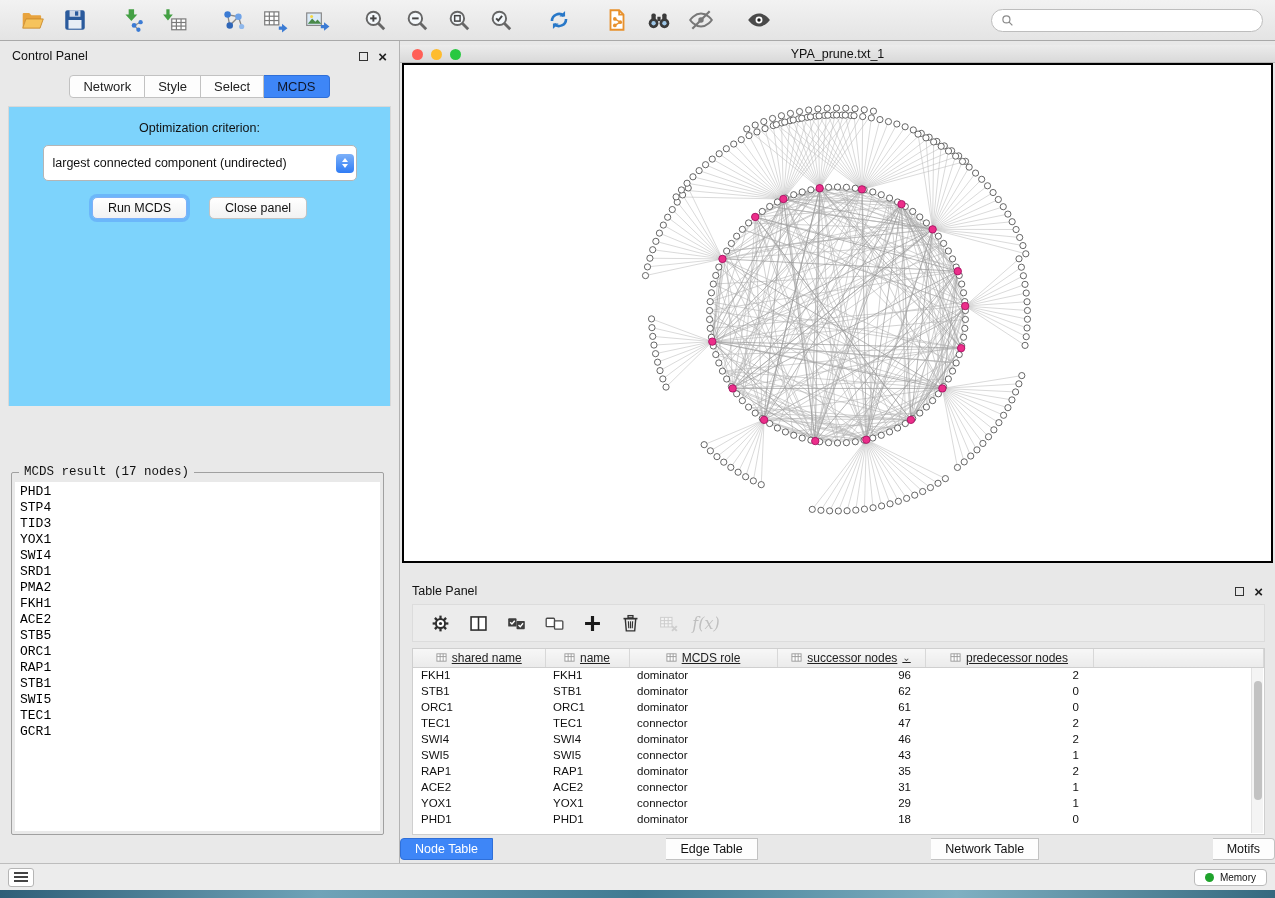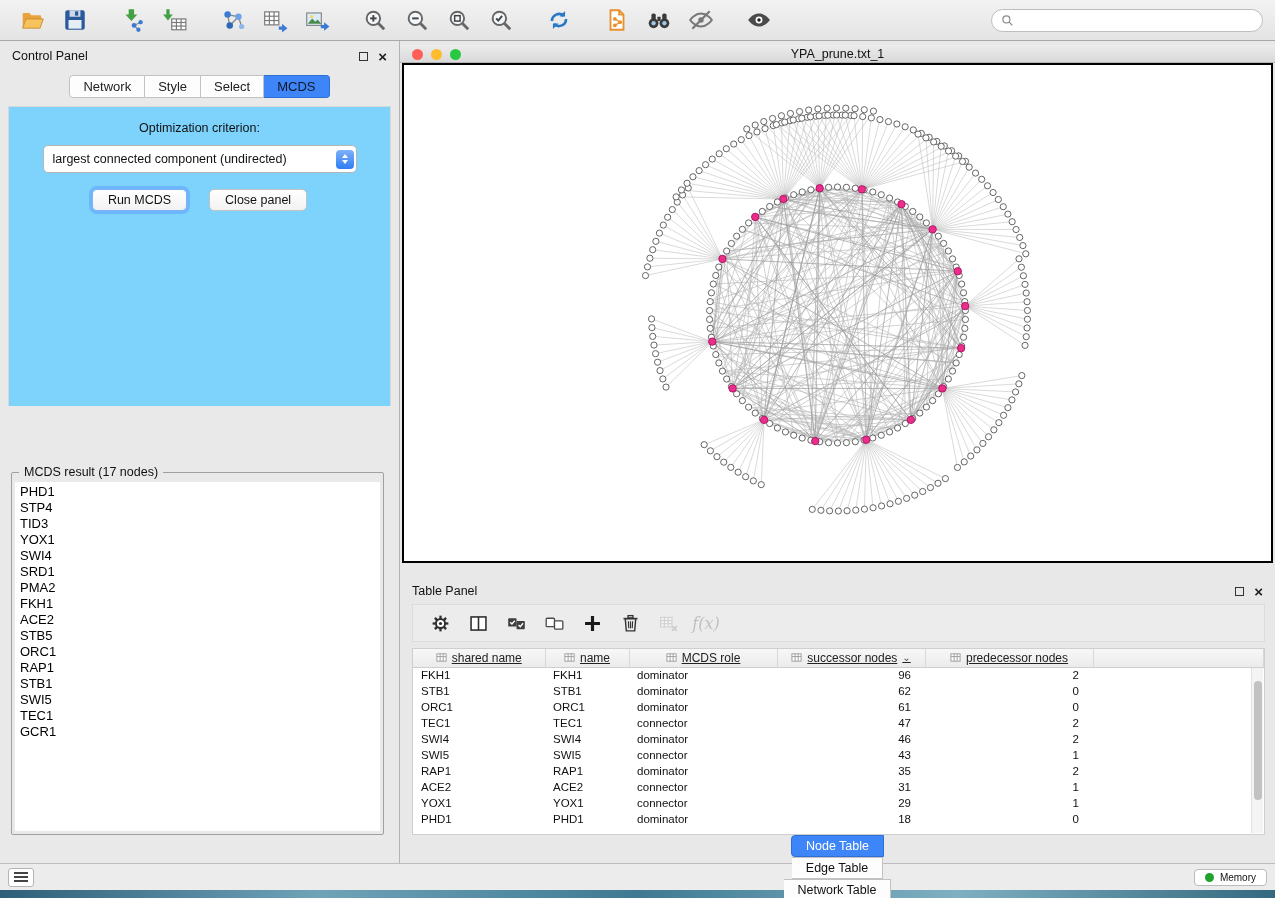--- a/index.html
+++ b/index.html
@@ -27,30 +27,30 @@
   .panel-header .win-icons { margin-left:auto; display:flex; align-items:center; gap:10px; }
   .float-ic { width:9px; height:9px; border:1.4px solid #333; display:inline-block; }
   .close-ic { font-size:15px; font-weight:bold; color:#222; line-height:9px; cursor:pointer; }
   .cp-tabs { display:flex; justify-content:center; margin-top:8px; }
   .cp-tabs .tab { background:#fdfdfd; border:1px solid #c2c2c2; border-left:none; padding:3px 13px; font-size:13px; color:#222; cursor:pointer; }
   .cp-tabs .tab:first-child { border-left:1px solid #c2c2c2; border-radius:4px 0 0 4px; }
   .cp-tabs .tab:last-child { border-radius:0 4px 4px 0; }
   .cp-tabs .tab.active { background:#3e86f7; border-color:#2f6fd8; color:#0f172a; }
   .cp-inner { background:#7dd3fc; margin:8px 8px 0 8px; border:1px solid #d8d8d8; border-bottom:none; padding-top:14px; height:300px; }
   .opt-label { text-align:center; font-size:12.5px; color:#111; margin-bottom:10px; }
-  .select { display:flex; align-items:center; width:314px; height:28px; background:#fff; border:1px solid #b5b5b5; border-radius:5px;
+  .select { display:flex; align-items:center; width:314px; height:36px; background:#fff; border:1px solid #b5b5b5; border-radius:5px;
             margin:0 auto 16px auto; padding-left:9px; font-size:12.5px; color:#111; cursor:pointer; }
   .stepper { margin-left:auto; margin-right:2px; width:18px; height:19px; border-radius:4px;
              background:linear-gradient(#7db1f9,#2f7cf5); display:flex; flex-direction:column; align-items:center; justify-content:center; gap:2px; }
   .stepper .up { width:0; height:0; border-left:3.5px solid transparent; border-right:3.5px solid transparent; border-bottom:4px solid #fff; }
   .stepper .down { width:0; height:0; border-left:3.5px solid transparent; border-right:3.5px solid transparent; border-top:4px solid #fff; }
   .btn-row { display:flex; justify-content:center; gap:22px; }
   .mac-btn { background:linear-gradient(#ffffff,#f2f2f2); border:1px solid #c3c3c3; border-radius:5px; padding:3px 15px; font-size:12.5px; color:#111; cursor:pointer; }
   .mac-btn.focused { border:1px solid #7fb0f8; box-shadow:0 0 0 3px rgba(90,156,248,.5); }
-  .mcds-fieldset { position:absolute; left:11px; right:15px; top:424px; bottom:28px; border:1px solid #a0a0a0; border-radius:2px; padding:3px; }
+  .mcds-fieldset { position:absolute; left:11px; right:15px; top:424px; bottom:28px; border:1px solid #a0a0a0; border-radius:2px; padding:3px;font-family:Liberation Mono, monospace; }
   .mcds-fieldset legend { font-size:12.5px; color:#111; padding:0 5px; margin-left:4px; }
   .mcds-list { background:#fff; width:100%; height:100%; overflow:hidden; padding:2px 5px; }
   .mcds-item { font-size:13px; line-height:16px; color:#000; cursor:default; }
 
   
   .right-area { flex:1; display:flex; flex-direction:column; padding-top:4px; min-width:0; }
 
   .net-window { height:518px; flex:0 0 518px; margin-bottom:17px; display:flex; flex-direction:column; }
   .net-titlebar { height:18px; background:linear-gradient(#ececec,#d9d9d9); border-bottom:1px solid #b5b5b5; position:relative;
                   display:flex; align-items:center; justify-content:center; font-size:12.5px; color:#111; }
@@ -70,21 +70,21 @@
   table.ntable { border-collapse:collapse; width:100%; table-layout:fixed; }
   .ntable th { background:linear-gradient(#f7f7f7,#ebebeb); border-right:1px solid #d8d8d8; border-bottom:1px solid #cfcfcf;
                font-weight:normal; font-size:12px; color:#222; height:18px; padding:0 4px; white-space:nowrap; overflow:hidden;text-decoration:underline; }
   .th-inner { display:flex; align-items:center; justify-content:center; gap:5px; }
   .th-inner svg { width:11px; height:11px; flex:0 0 auto; }
   .th-chev { font-size:10px; color:#555; }
   .ntable td { font-size:11.5px; color:#111; height:16px; padding:0 8px; white-space:nowrap; overflow:hidden; }
   .ntable td.num { text-align:right; padding-right:14px; }
   .vscroll { position:absolute; right:1px; top:19px; bottom:1px; width:12px; background:#f4f4f4; border-left:1px solid #e2e2e2; }
   .vthumb { position:absolute; left:1.5px; right:1.5px; top:8%; height:72%; background:#c2c2c2; border-radius:5px; }
-  .tp-tabs { height:28px; display:flex; align-items:center; justify-content:space-between;flex-direction:column; }
+  .tp-tabs { height:28px; display:flex; align-items:center; justify-content:space-between; }
   .tp-tabs .btab { background:#fdfdfd; border:1px solid #c2c2c2; border-left:none; padding:3px 14px; font-size:12.5px; color:#111; cursor:pointer; }
   .tp-tabs .btab:first-child { border-left:1px solid #c2c2c2; border-radius:4px 0 0 4px; }
   .tp-tabs .btab:last-child { border-radius:0 4px 4px 0; }
   .tp-tabs .btab.active { background:#3e86f7; border-color:#2f6fd8; color:#fff; }
 
   
   .status-bar { height:27px; background:#ececec; border-top:1px solid #bdbdbd; display:flex; align-items:center; padding:0 8px; }
   .burger-btn { width:26px; height:19px; border:1px solid #b5b5b5; border-radius:3px; background:#fff;
                 display:flex; flex-direction:column; justify-content:center; gap:2.5px; padding:0 5px; cursor:pointer; }
   .burger-btn i { display:block; height:1.6px; background:#444; }

